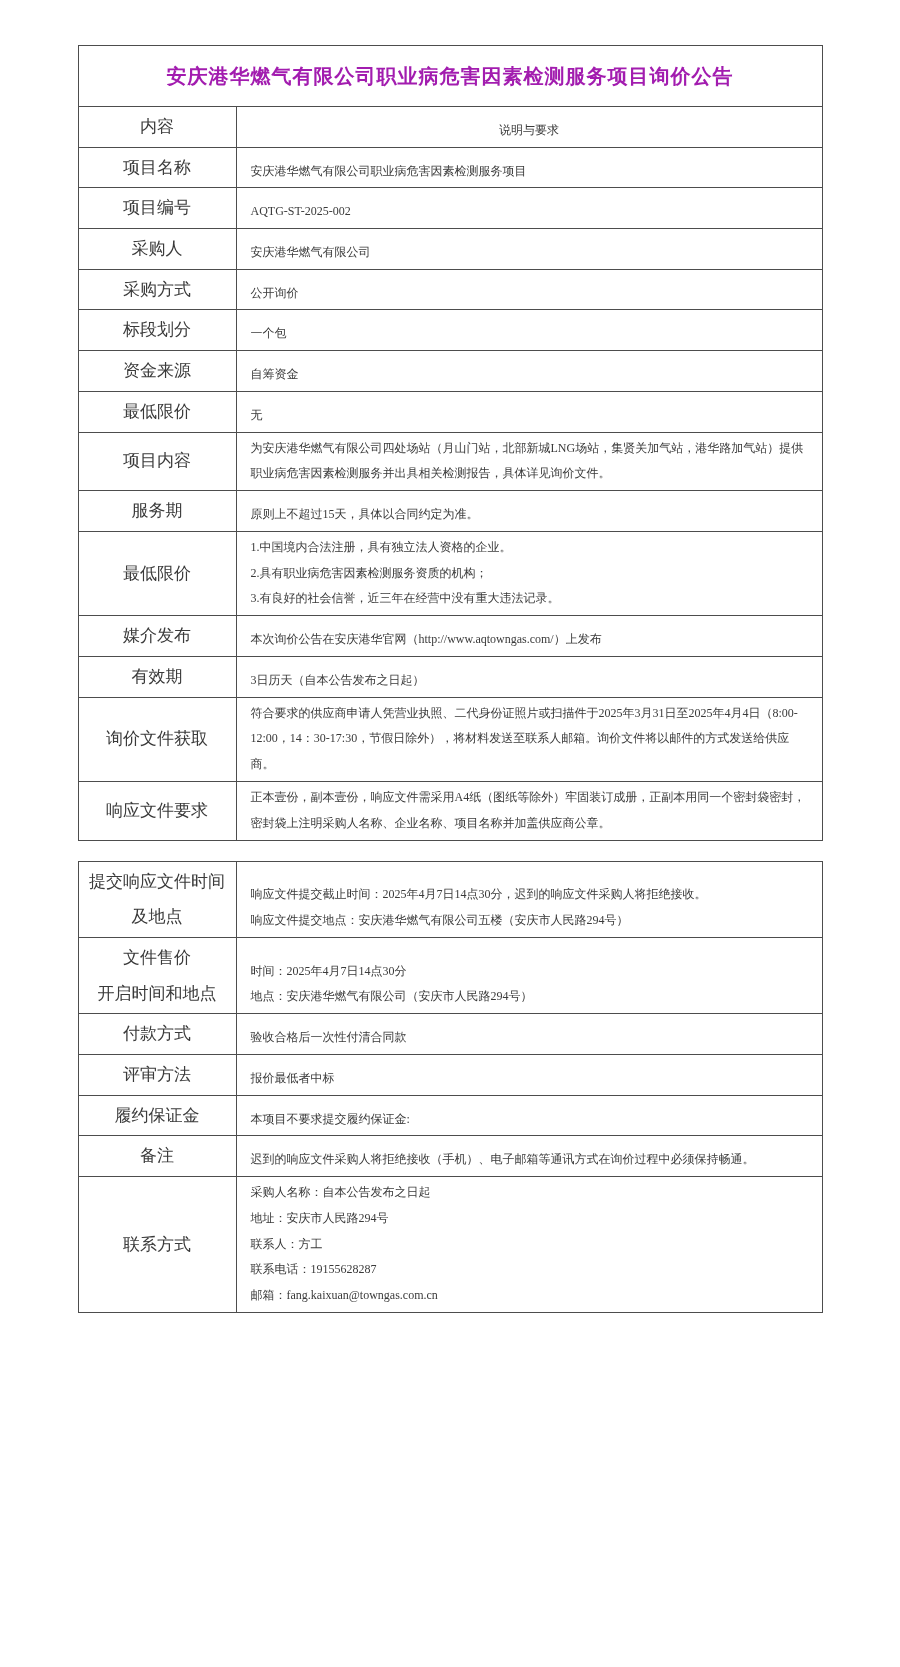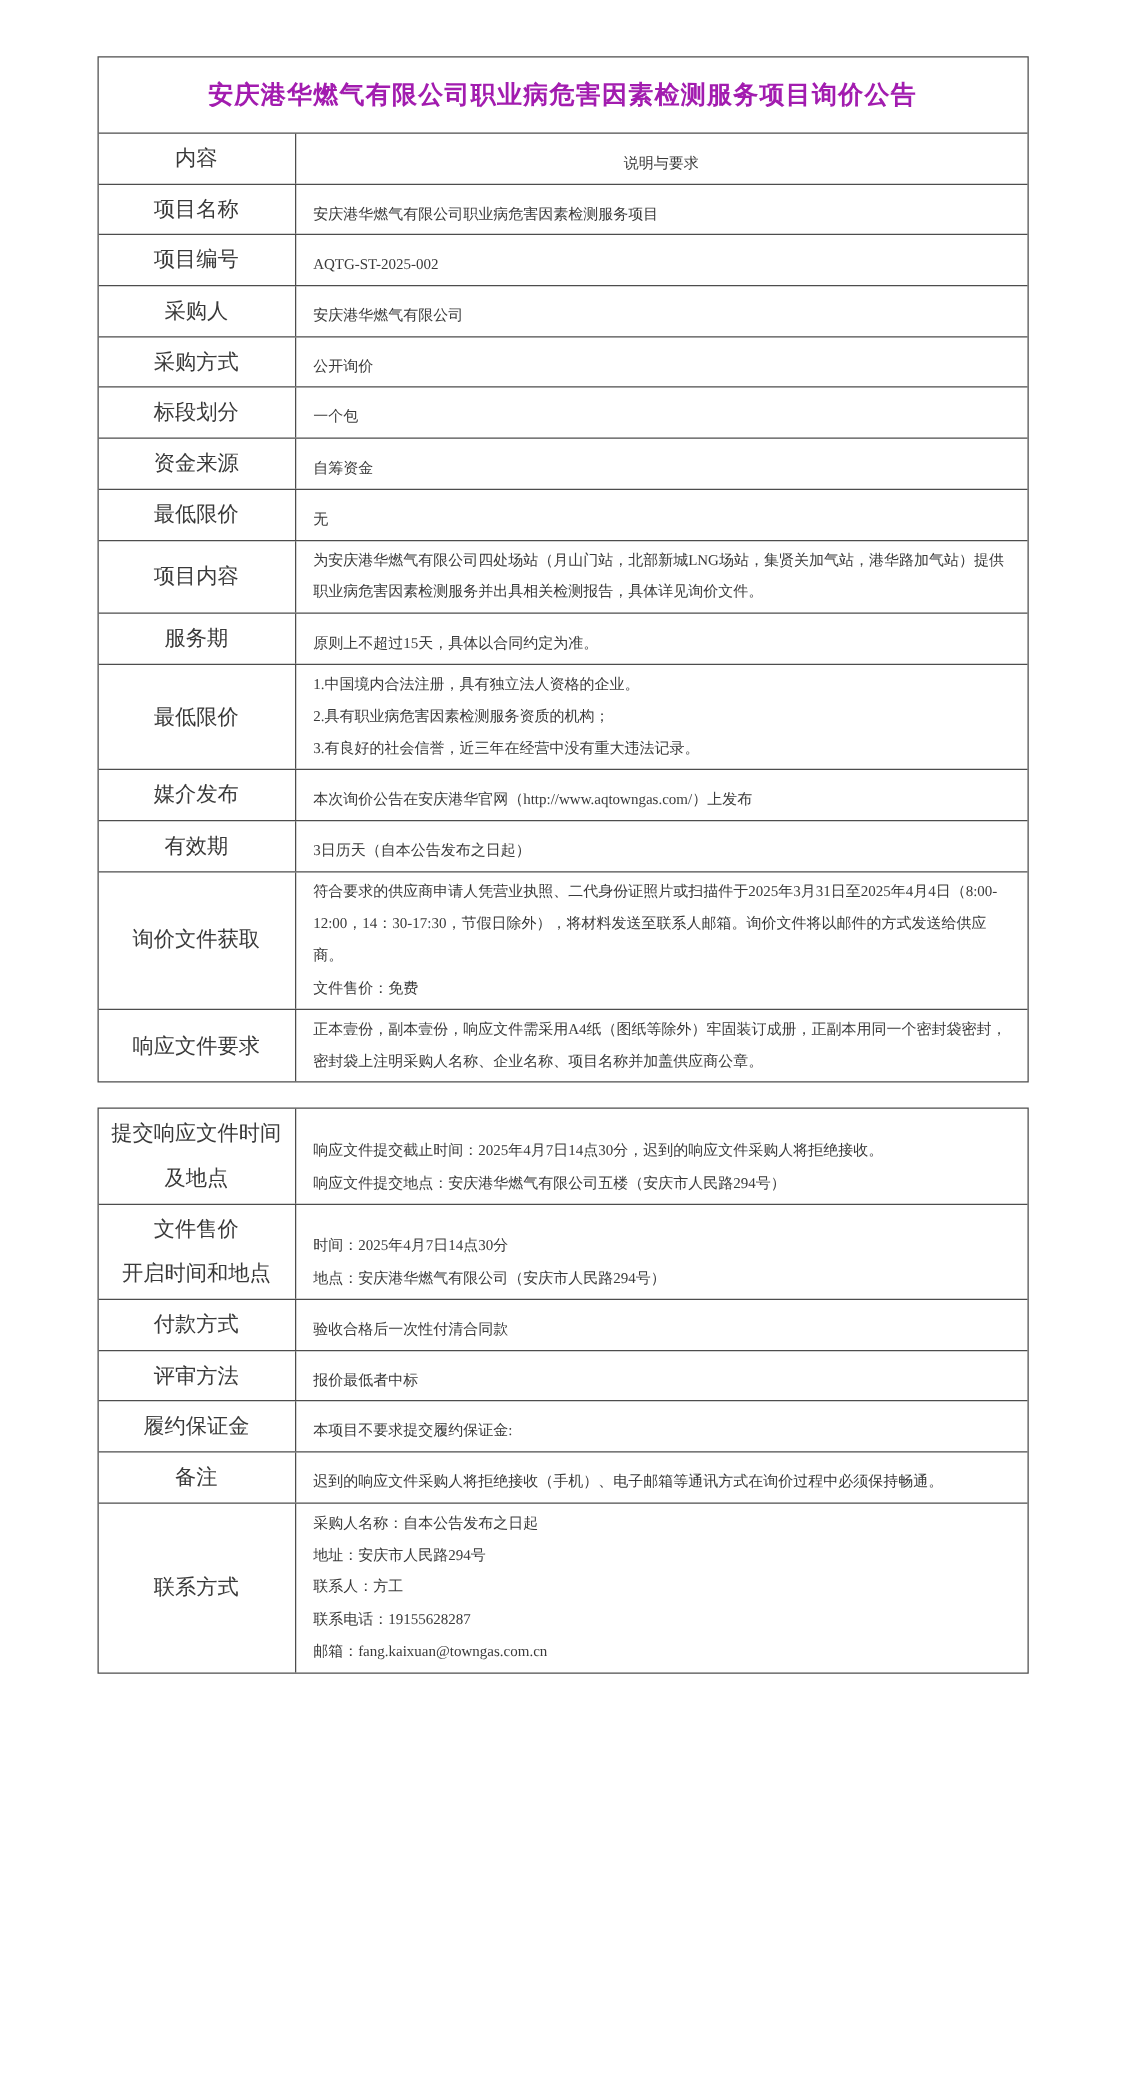--- a/index.html
+++ b/index.html
@@ -153,21 +153,20 @@
       <div class="cell cell-label">有效期</div>
       <div class="cell cell-value">
           <p>3日历天（自本公告发布之日起）</p>
         </div>
     </div>
 
     <div class="row">
       <div class="cell cell-label">询价文件获取</div>
       <div class="cell cell-value">
         <p>符合要求的供应商申请人凭营业执照、二代身份证照片或扫描件于2025年3月31日至2025年4月4日（8:00-12:00，14：30-17:30，节假日除外），将材料发送至联系人邮箱。询价文件将以邮件的方式发送给供应商。</p>
-        <p>文件售价：免费</p>
       </div>
     </div>
 
     <div class="row">
       <div class="cell cell-label">响应文件要求</div>
       <div class="cell cell-value">
         <p>正本壹份，副本壹份，响应文件需采用A4纸（图纸等除外）牢固装订成册，正副本用同一个密封袋密封，密封袋上注明采购人名称、企业名称、项目名称并加盖供应商公章。</p>
       </div>
     </div>
 

